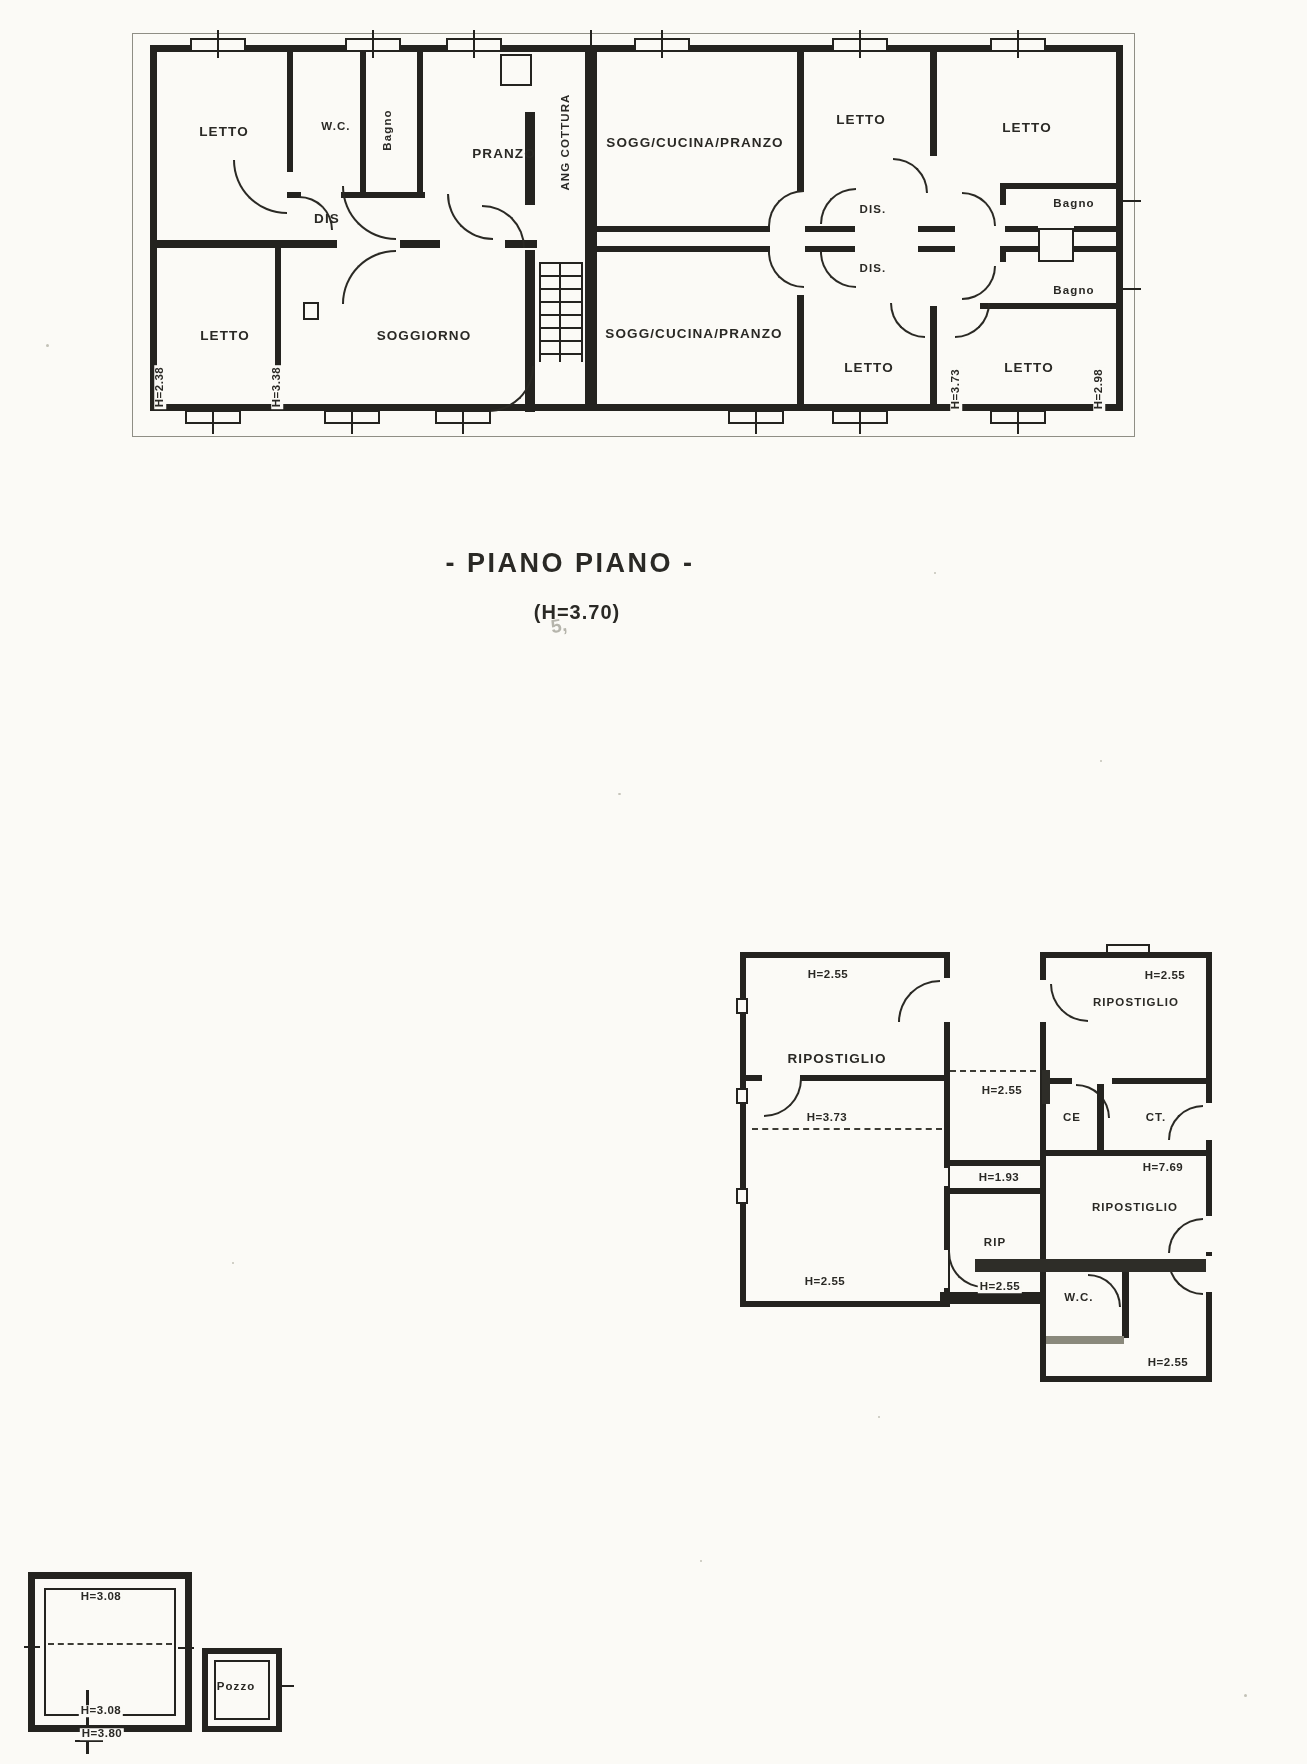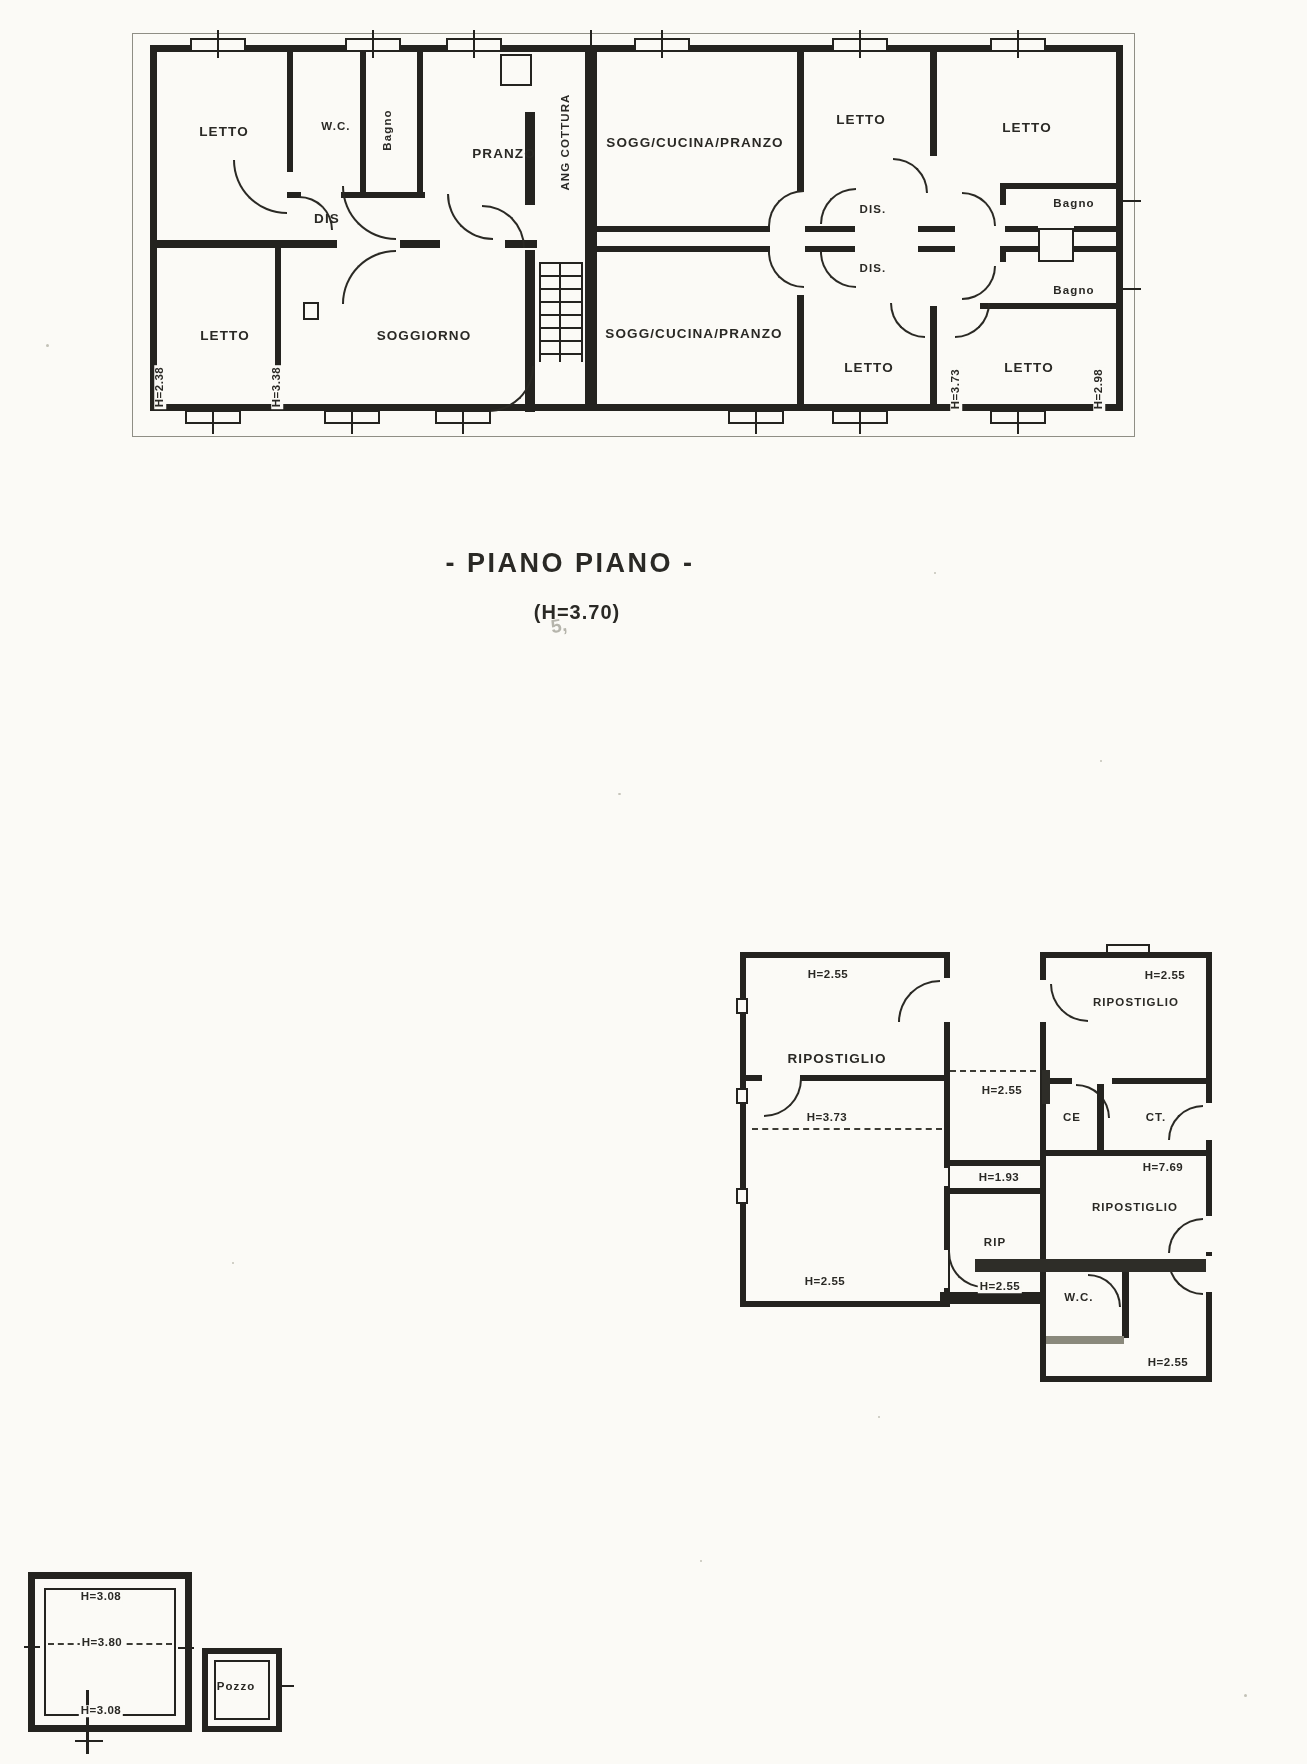--- a/index.html
+++ b/index.html
@@ -217,21 +217,21 @@
   <div class="lbl lh" style="left:1168px;top:1363px;">H=2.55</div>
 
   <div class="o o7" style="left:28px;top:1572px;width:164px;height:160px;"></div>
   <div class="o o2" style="left:44px;top:1588px;width:132px;height:128px;"></div>
   <div class="dash" style="left:48px;top:1643px;width:124px;"></div>
   <div class="tick" style="left:24px;top:1646px;width:16px;height:2px;"></div>
   <div class="tick" style="left:178px;top:1647px;width:16px;height:2px;"></div>
   <div class="tick" style="left:86px;top:1690px;width:3px;height:64px;"></div>
   <div class="tick" style="left:75px;top:1740px;width:28px;height:2px;"></div>
   <div class="lbl lh" style="left:101px;top:1597px;">H=3.08</div>
-  <div class="lbl lh" style="left:102px;top:1643px;text-align:right;">H=3.80</div>
+  <div class="lbl lh" style="left:102px;top:1734px;text-align:right;">H=3.80</div>
   <div class="lbl lh" style="left:101px;top:1711px;">H=3.08</div>
   <div class="o" style="left:202px;top:1648px;width:80px;height:84px;"></div>
   <div class="o o2" style="left:214px;top:1660px;width:56px;height:60px;"></div>
   <div class="lbl small" style="left:236px;top:1687px;">Pozzo</div>
   <div class="tick" style="left:280px;top:1685px;width:14px;height:2px;"></div>
 
   <div class="speck" style="left:46px;top:344px;width:3px;height:3px;"></div>
   <div class="speck" style="left:618px;top:793px;width:3px;height:2px;"></div>
   <div class="speck" style="left:934px;top:572px;width:2px;height:2px;"></div>
   <div class="speck" style="left:1244px;top:1694px;width:3px;height:3px;"></div>

